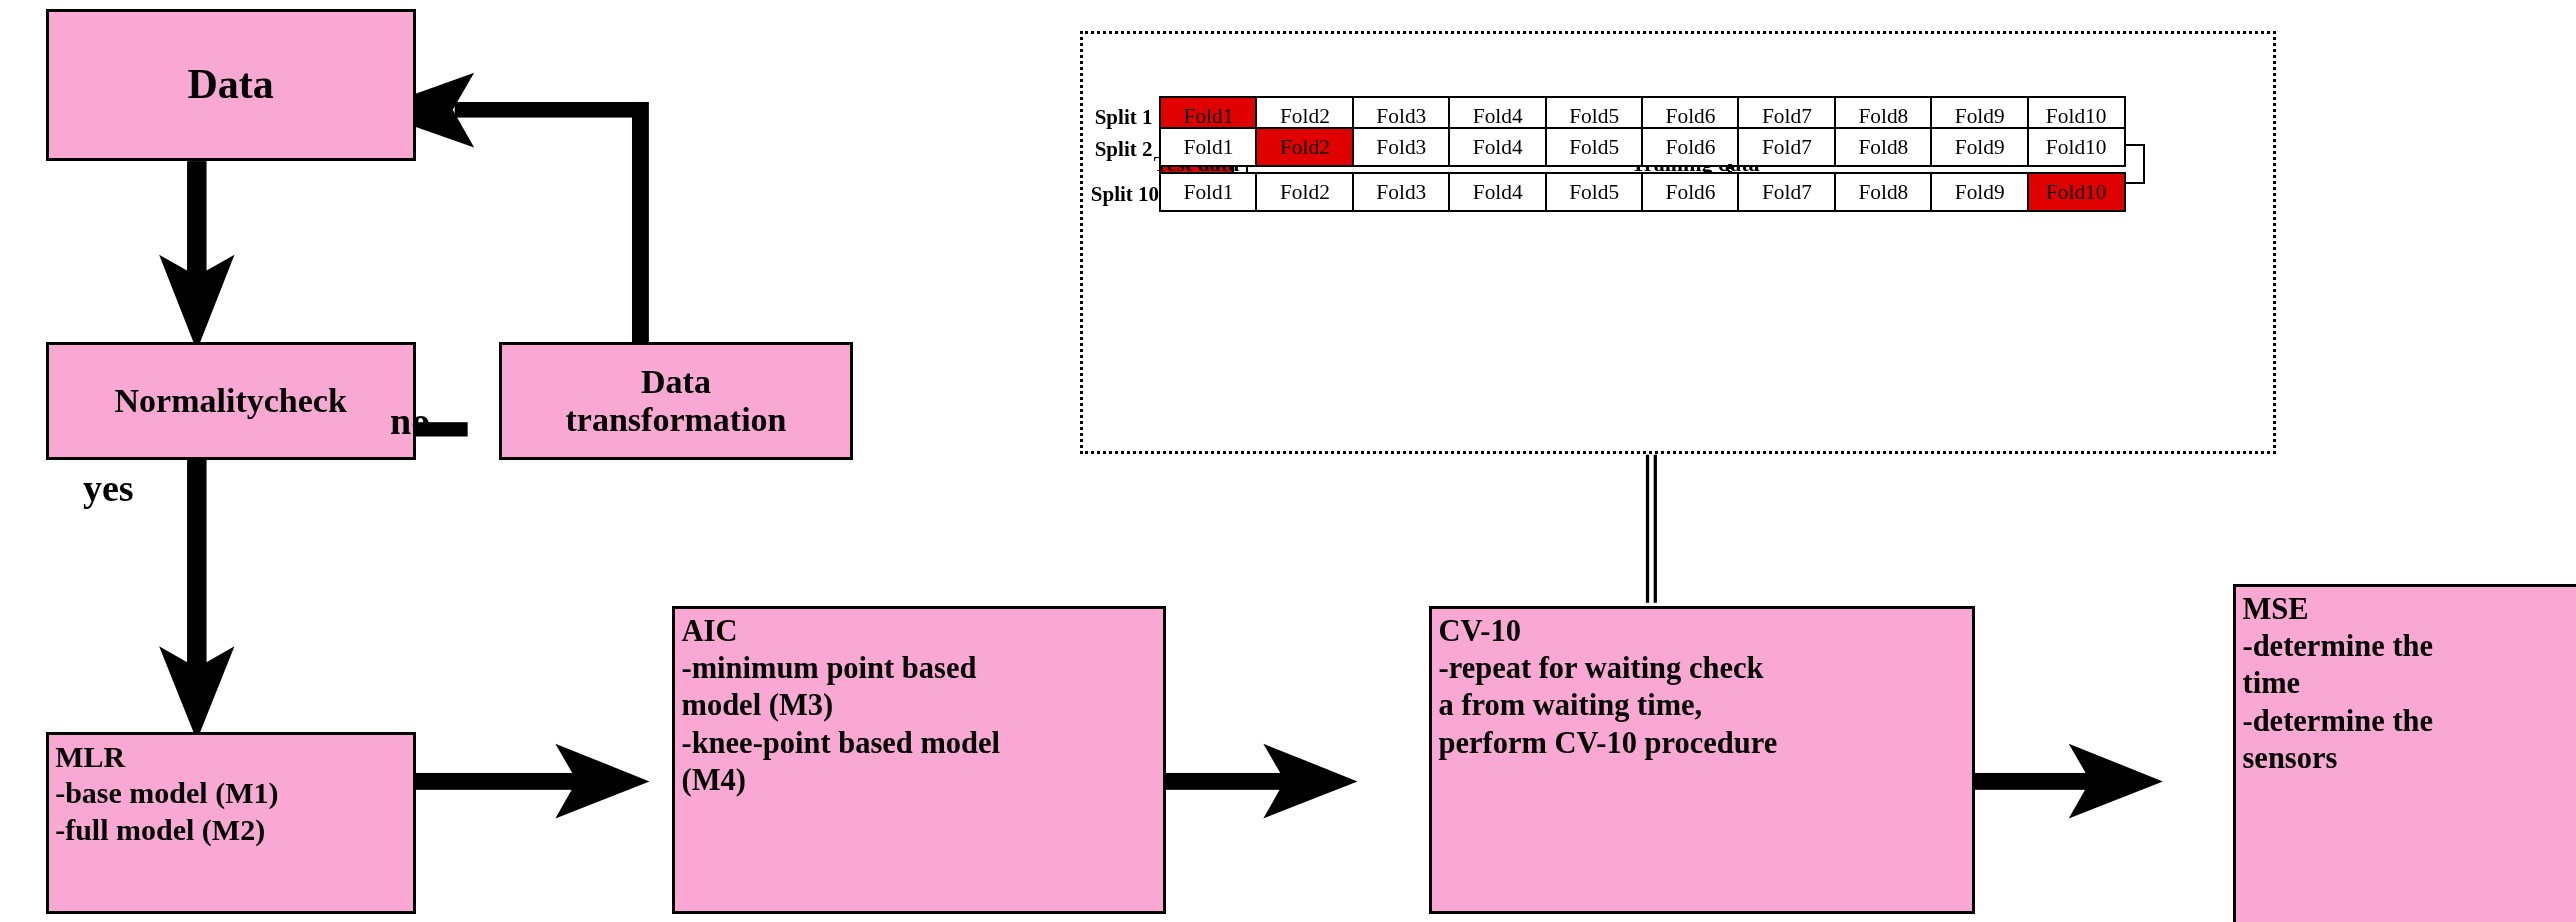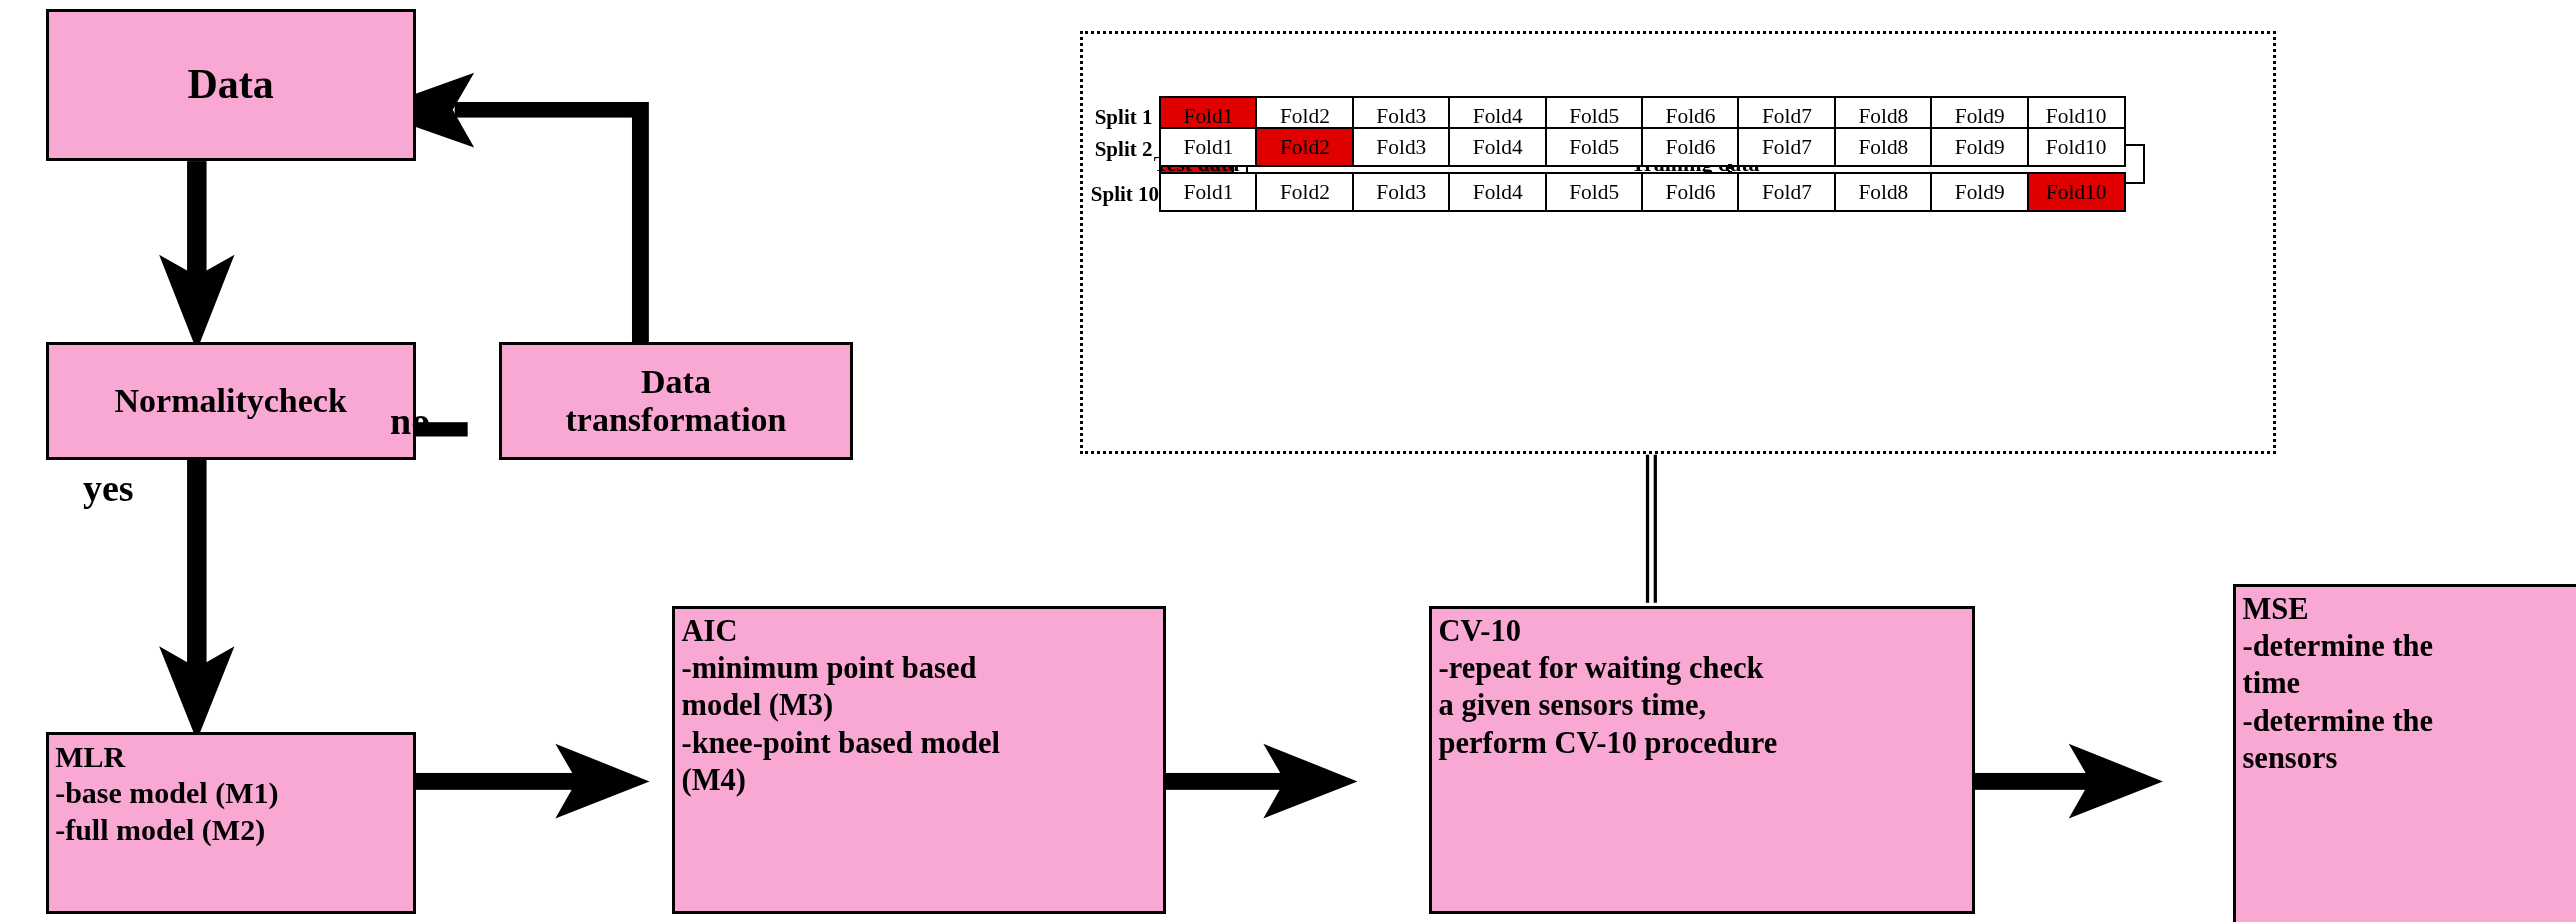--- a/index.html
+++ b/index.html
@@ -215,21 +215,21 @@
       <span class="ln">model (M3)</span>
       <span class="ln">-knee-point based model</span>
       <span class="ln">(M4)</span>
     </div>
   </div>
 
   <div class="box" style="left:1395px; top:606px; width:546px; height:308px;">
     <div class="box-body" style="font-size:30.5px;">
       <span class="ln">CV-10</span>
       <span class="ln">-repeat for waiting check</span>
-      <span class="ln">a given sensors time,</span>
+      <span class="ln">a from waiting time,</span>
       <span class="ln">perform CV-10 procedure</span>
     </div>
   </div>
 
   <div class="box" style="left:2199px; top:584px; width:364px; height:376px;">
     <div class="box-body" style="font-size:30.5px;">
       <span class="ln">MSE</span>
       <span class="ln">-determine the</span>
       <span class="ln">time</span>
       <span class="ln">-determine the</span>

